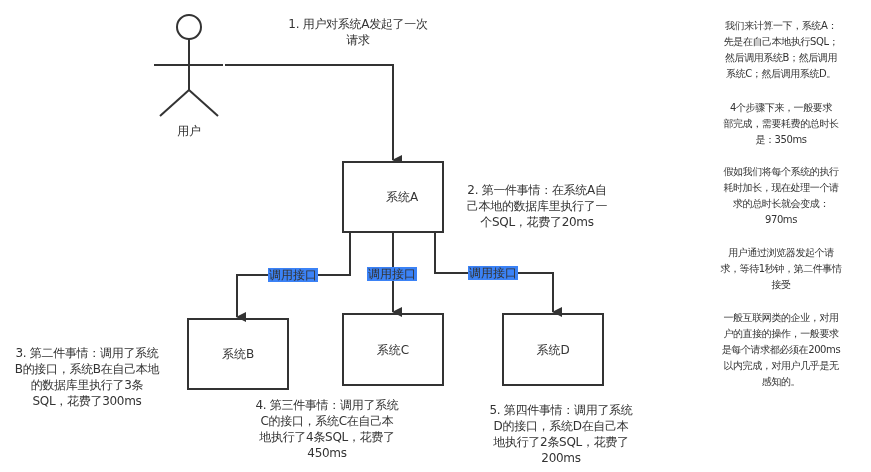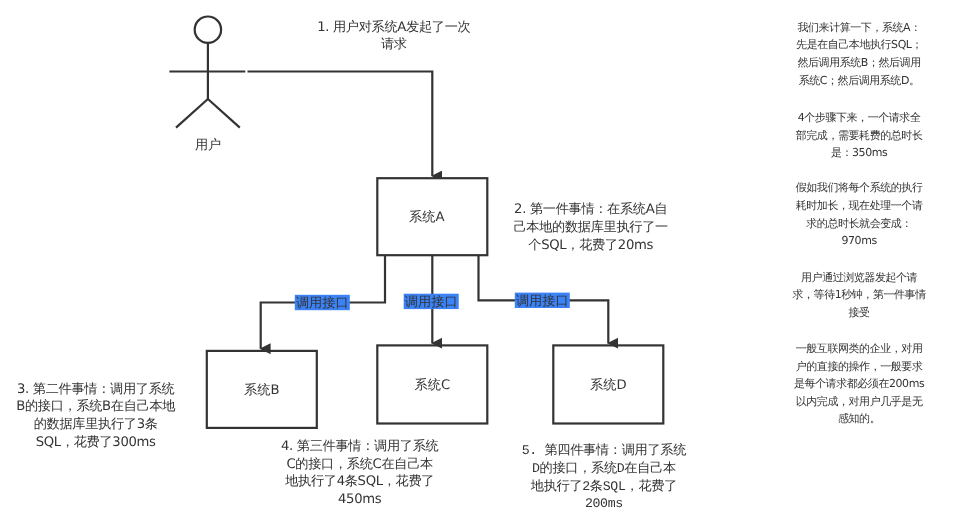--- a/index.html
+++ b/index.html
@@ -41,21 +41,21 @@
 
   <polyline points="350,232 350,275 237,275 237,317" fill="none" stroke="#333333" stroke-width="2" marker-end="url(#arrow)"></polyline>
 
   <polyline points="393,232 393,312" fill="none" stroke="#333333" stroke-width="2" marker-end="url(#arrow)"></polyline>
 
   <polyline points="435,232 435,273 553,273 553,312" fill="none" stroke="#333333" stroke-width="2" marker-end="url(#arrow)"></polyline>
 </svg>
 
 <div class="txt" style="left:164px; top:123px; width:50px;">用户</div>
 
-<div class="box-label" style="left:343px; top:189px; width:90px;">系统A</div>
+<div class="box-label" style="left:357px; top:189px; width:90px;">系统A</div>
 <div class="box-label" style="left:188px; top:346px; width:100px;">系统B</div>
 <div class="box-label" style="left:343px; top:342px; width:100px;">系统C</div>
 <div class="box-label" style="left:503px; top:342px; width:100px;">系统D</div>
 
 <div class="edge-label" style="left:268px; top:268px;">调用接口</div>
 <div class="edge-label" style="left:367px; top:267px;">调用接口</div>
 <div class="edge-label" style="left:468px; top:266px;">调用接口</div>
 
 <div class="txt" style="left:268px; top:16px; width:180px;">1. 用户对系统A发起了一次
 请求</div>
@@ -63,36 +63,36 @@
 己本地的数据库里执行了一
 个SQL，花费了20ms</div>
 <div class="txt" style="left:2px; top:345px; width:170px;">3. 第二件事情：调用了系统
 B的接口，系统B在自己本地
 的数据库里执行了3条
 SQL，花费了300ms</div>
 <div class="txt" style="left:242px; top:397px; width:170px;">4. 第三件事情：调用了系统
 C的接口，系统C在自己本
 地执行了4条SQL，花费了
 450ms</div>
-<div class="txt" style="left:464px; top:402px; width:170px;font-family:Liberation Mono, monospace;">5. 第四件事情：调用了系统
+<div class="txt" style="left:476px; top:402px; width:170px;">5. 第四件事情：调用了系统
 D的接口，系统D在自己本
 地执行了2条SQL，花费了
 200ms</div>
 
 <div class="side" style="top:18px;">我们来计算一下，系统A：
 先是在自己本地执行SQL；
 然后调用系统B；然后调用
 系统C；然后调用系统D。</div>
-<div class="side" style="top:100px;">4个步骤下来，一个请求全
+<div class="side" style="top:100px;">4个步骤下来，一般要求
 部完成，需要耗费的总时长
 是：350ms</div>
 <div class="side" style="top:164px;">假如我们将每个系统的执行
 耗时加长，现在处理一个请
 求的总时长就会变成：
 970ms</div>
 <div class="side" style="top:245px;">用户通过浏览器发起个请
-求，等待1秒钟，第一件事情
+求，等待1秒钟，第二件事情
 接受</div>
 <div class="side" style="top:310px;">一般互联网类的企业，对用
 户的直接的操作，一般要求
 是每个请求都必须在200ms
 以内完成，对用户几乎是无
 感知的。</div>
 
 </body></html>

